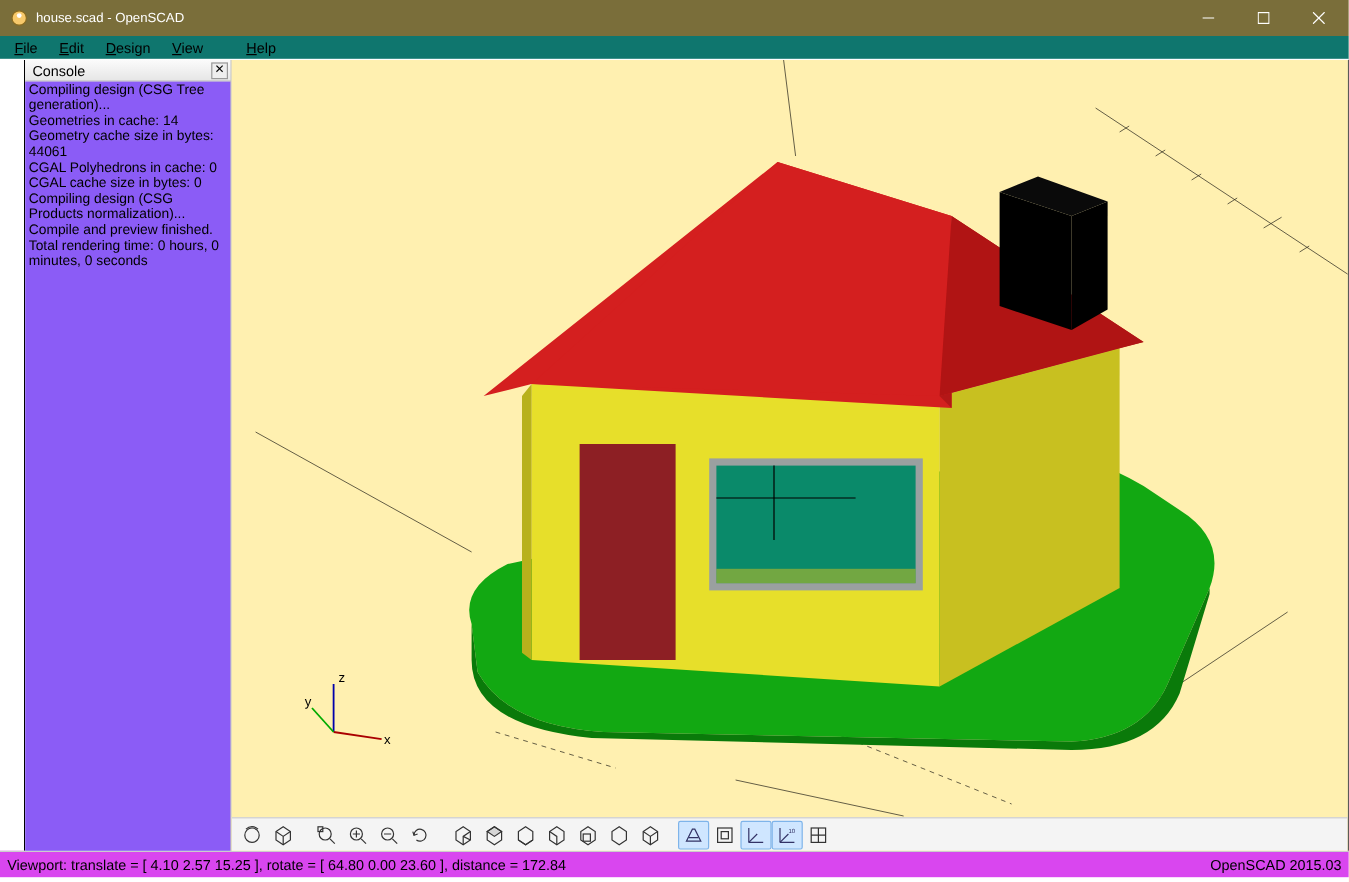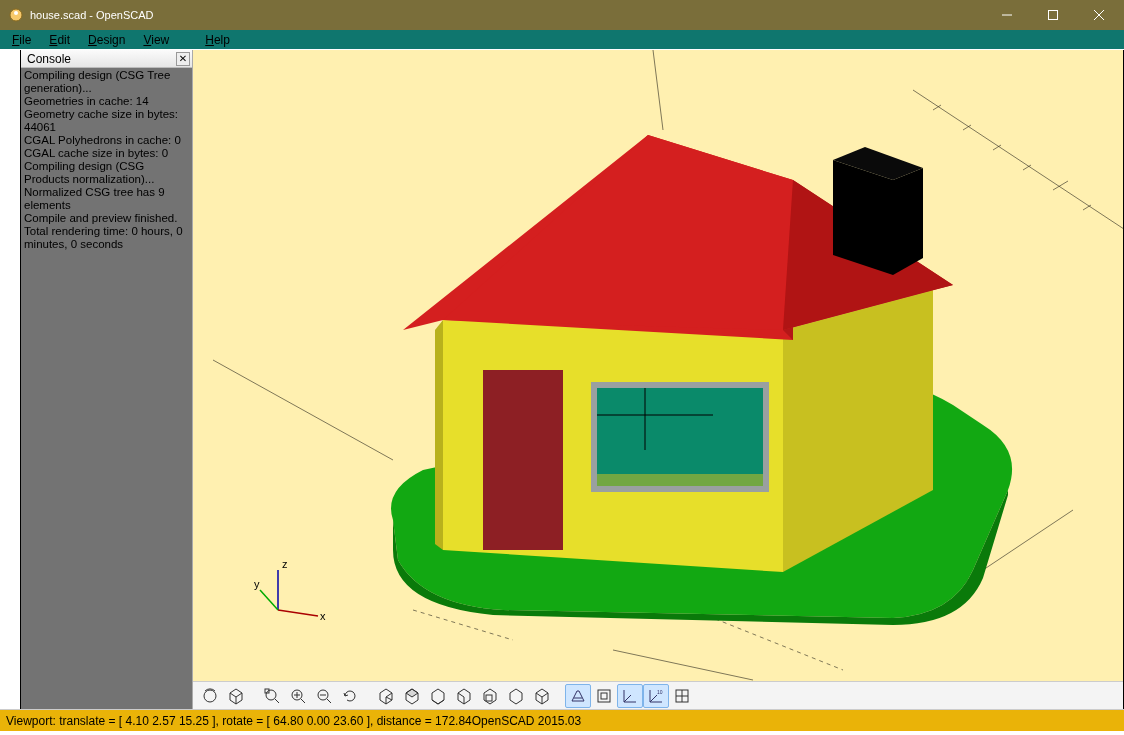--- a/index.html
+++ b/index.html
@@ -10,29 +10,29 @@
   .titlebar .win-btn { width:46px; height:30px; display:flex; align-items:center; justify-content:center; color:#fff; }
   .titlebar .win-btn svg { stroke:#fff; }
   .menubar { height:20px; background:#0f766e; border-bottom:1px solid #fff; display:flex; align-items:center; padding:0 4px; gap:2px; }
   .menubar span { padding:2px 8px; cursor:default; }
   .menubar u { text-decoration:underline; }
   .main { display:flex; height:659px; border:1px solid #000; border-top:none; border-bottom:none;margin-left:20px; }
   .console { width:172px; border-right:1px solid #aaa; background:#f6f6f6; display:flex; flex-direction:column; }
   .console-header { display:flex; align-items:center; justify-content:space-between; background:linear-gradient(#fbfbfb,#e6e6e6); border-bottom:1px solid #bbb; padding:2px 2px 2px 6px; height:18px;}
   .console-header .label { font-size:12px; }
   .console-header .xbtn { width:14px; height:14px; border:1px solid #999; background:#eee; display:flex; align-items:center; justify-content:center; font-size:10px; line-height:1; }
-  .console-body { flex:1; background:#737373; font-size:11.5px; line-height:13px; padding:1px 3px; color:#000; white-space:normal; }
+  .console-body { flex:1; background:#8b5cf6; font-size:11.5px; line-height:13px; padding:1px 3px; color:#000; white-space:normal; }
   .console-body p { margin:0; }
   .viewport { flex:1; position:relative; background:#fff0b4; background:linear-gradient(#fff0b0,#fff0b0); overflow:hidden; }
   .toolbar { height:28px; background:#f4f4f4; border-top:1px solid #ccc; display:flex; align-items:center; padding:0 4px; gap:0px; }
   .toolbar .sep { width:10px; }
   .toolbar .tbtn { width:26px; height:24px; display:flex; align-items:center; justify-content:center; border:1px solid transparent; border-radius:2px; }
   .toolbar .tbtn.active { background:#cfe6ff; border-color:#7eb4ea; }
   .toolbar .tbtn svg { display:block; }
-  .statusbar { height:22px; background:#eab308; border-top:1px solid #ccc; display:flex; align-items:center; padding:0 6px; font-size:12px; }
+  .statusbar { height:22px; background:#d946ef; border-top:1px solid #ccc; display:flex; align-items:center; justify-content:space-between; padding:0 6px; font-size:12px; }
   
   .scene { position:absolute; inset:0; }
 </style>
 </head>
 <body>
 
 <div class="titlebar">
   <svg class="app-icon" viewBox="0 0 16 16">
       <circle cx="8" cy="8" r="6" fill="#f7c96b" stroke="#8a6b1f"></circle>
       <circle cx="8" cy="6" r="2" fill="#fff"></circle>
@@ -72,21 +72,20 @@
       <span class="label">Console</span>
       <span class="xbtn">✕</span>
     </div>
     <div class="console-body" id="console-body">
         <p>Compiling design (CSG Tree generation)...</p>
         <p>Geometries in cache: 14</p>
         <p>Geometry cache size in bytes: 44061</p>
         <p>CGAL Polyhedrons in cache: 0</p>
         <p>CGAL cache size in bytes: 0</p>
         <p>Compiling design (CSG Products normalization)...</p>
-        <p>Normalized CSG tree has 9 elements</p>
         <p>Compile and preview finished.</p>
         <p>Total rendering time: 0 hours, 0 minutes, 0 seconds</p>
       </div>
   </div>
 
   <div class="viewport">
     <svg class="scene" viewBox="0 0 952 631" width="952" height="631">
 
       <rect x="0" y="0" width="952" height="631" fill="#fff0b0"></rect>
 

